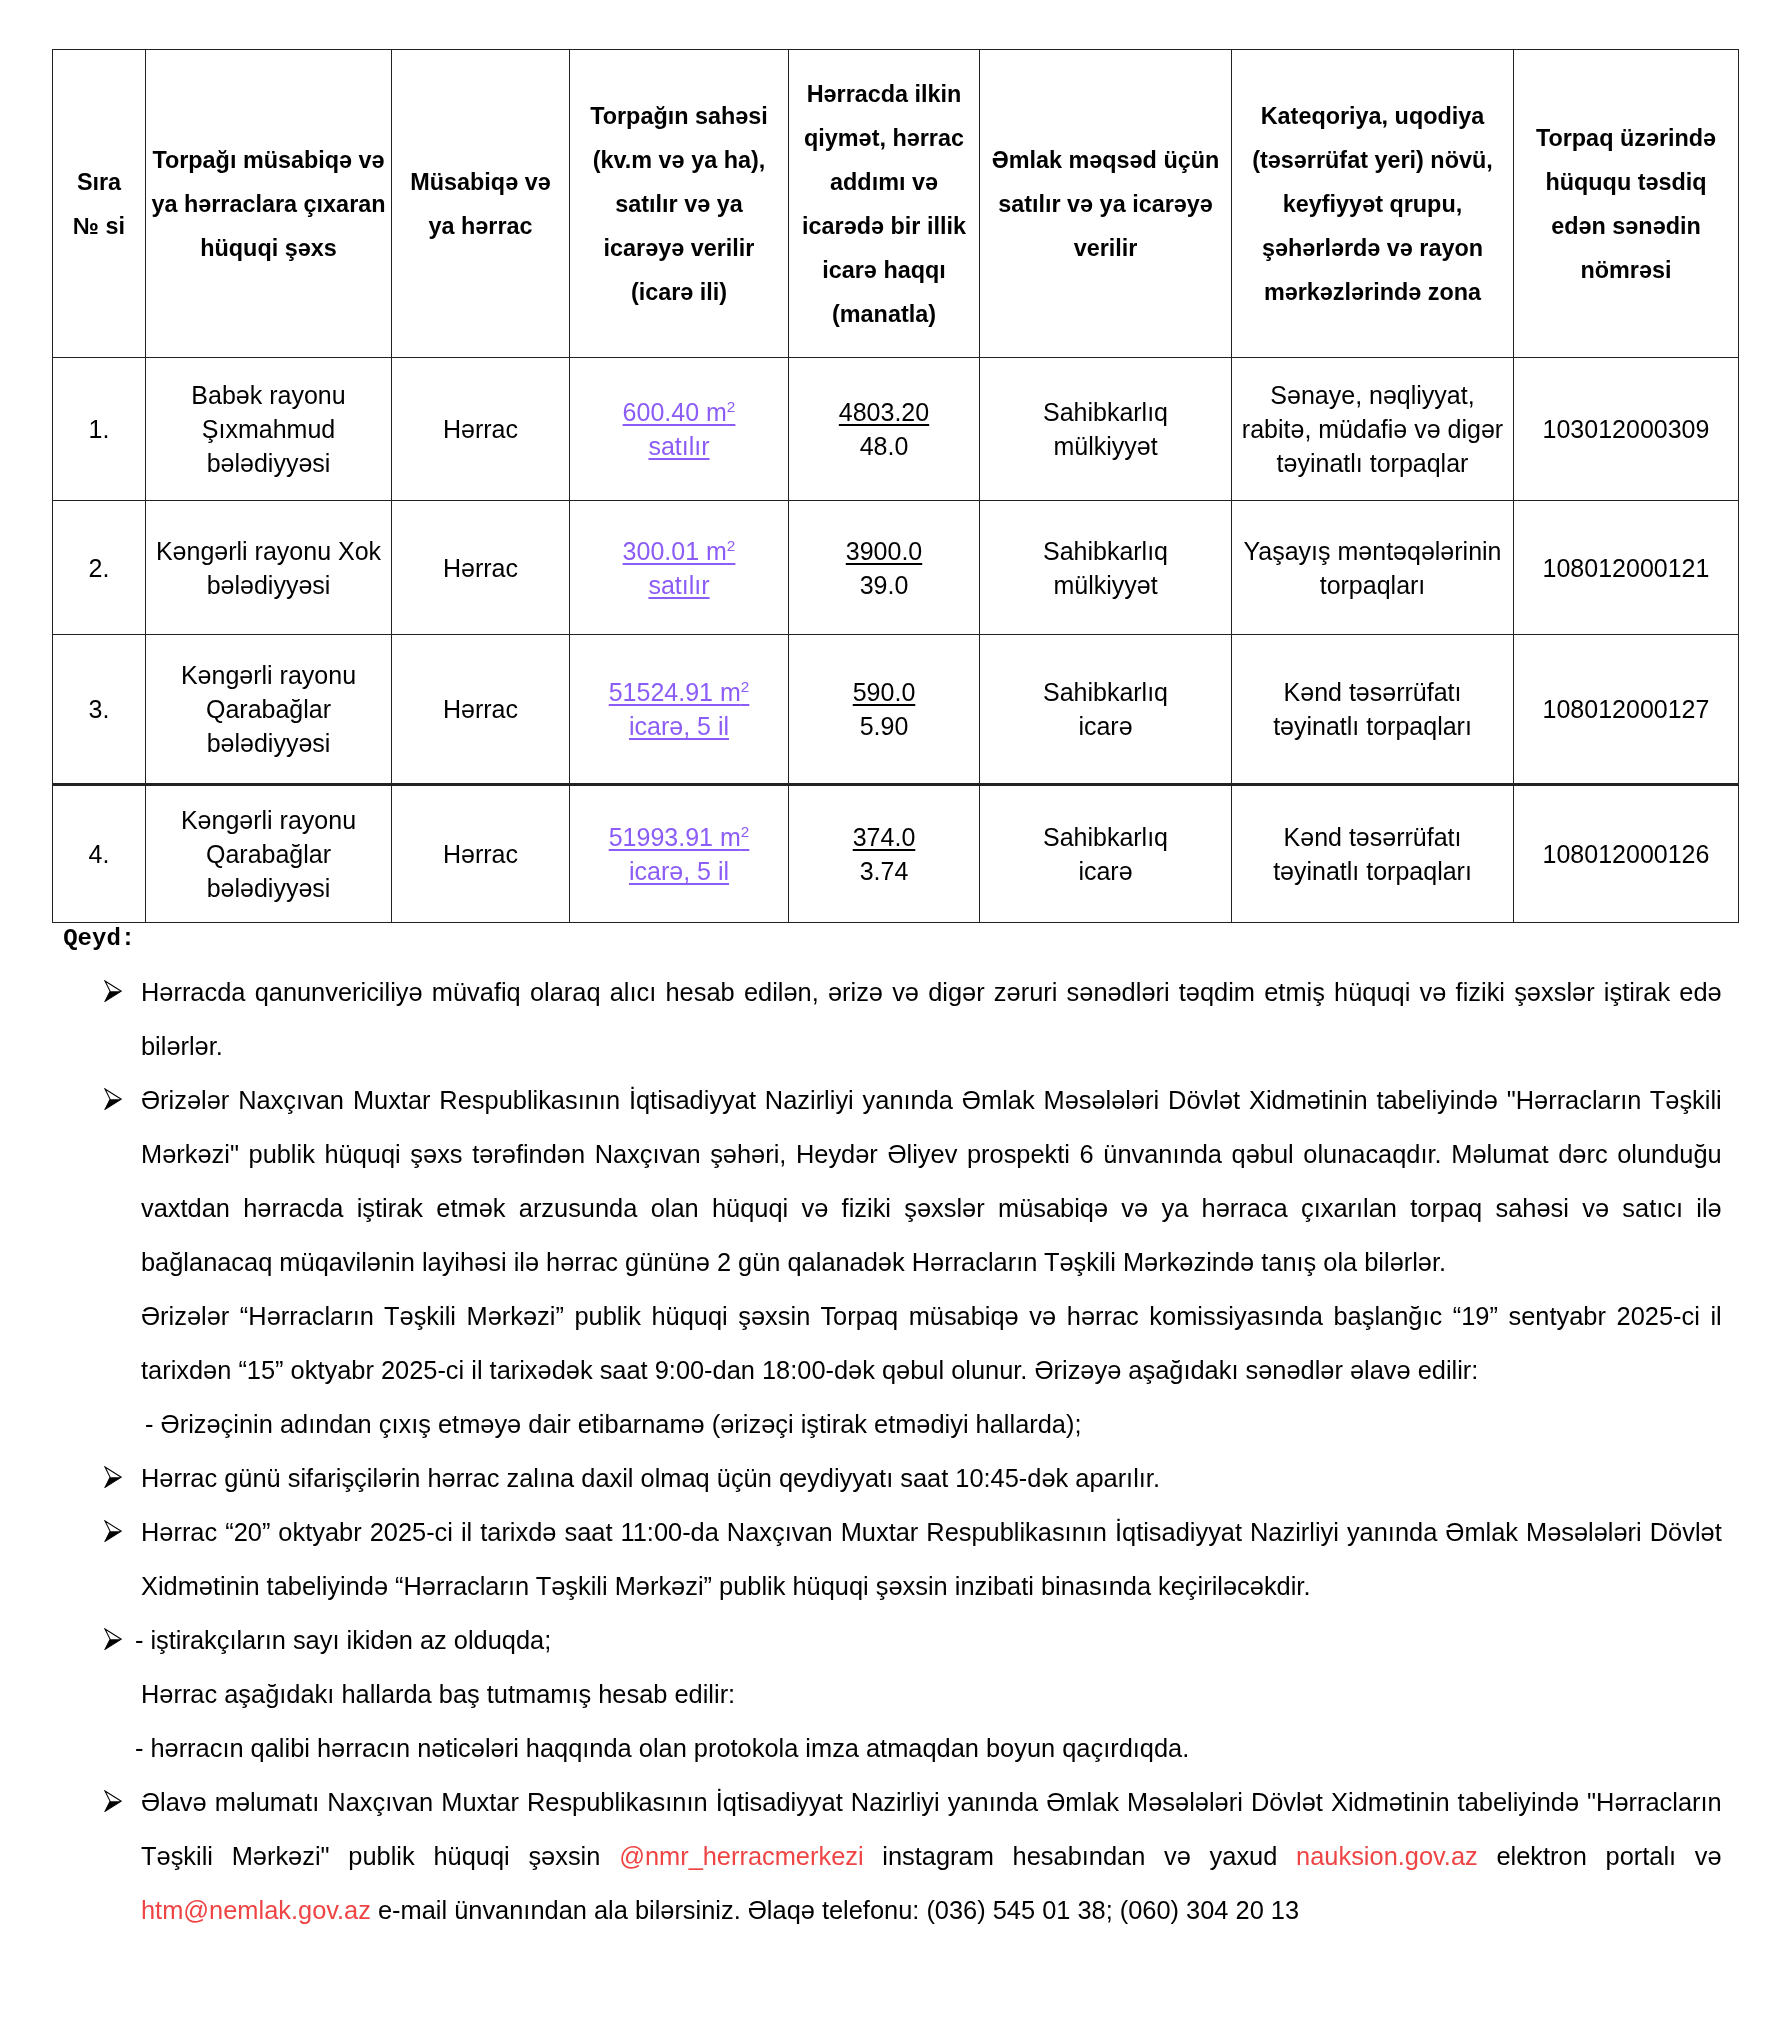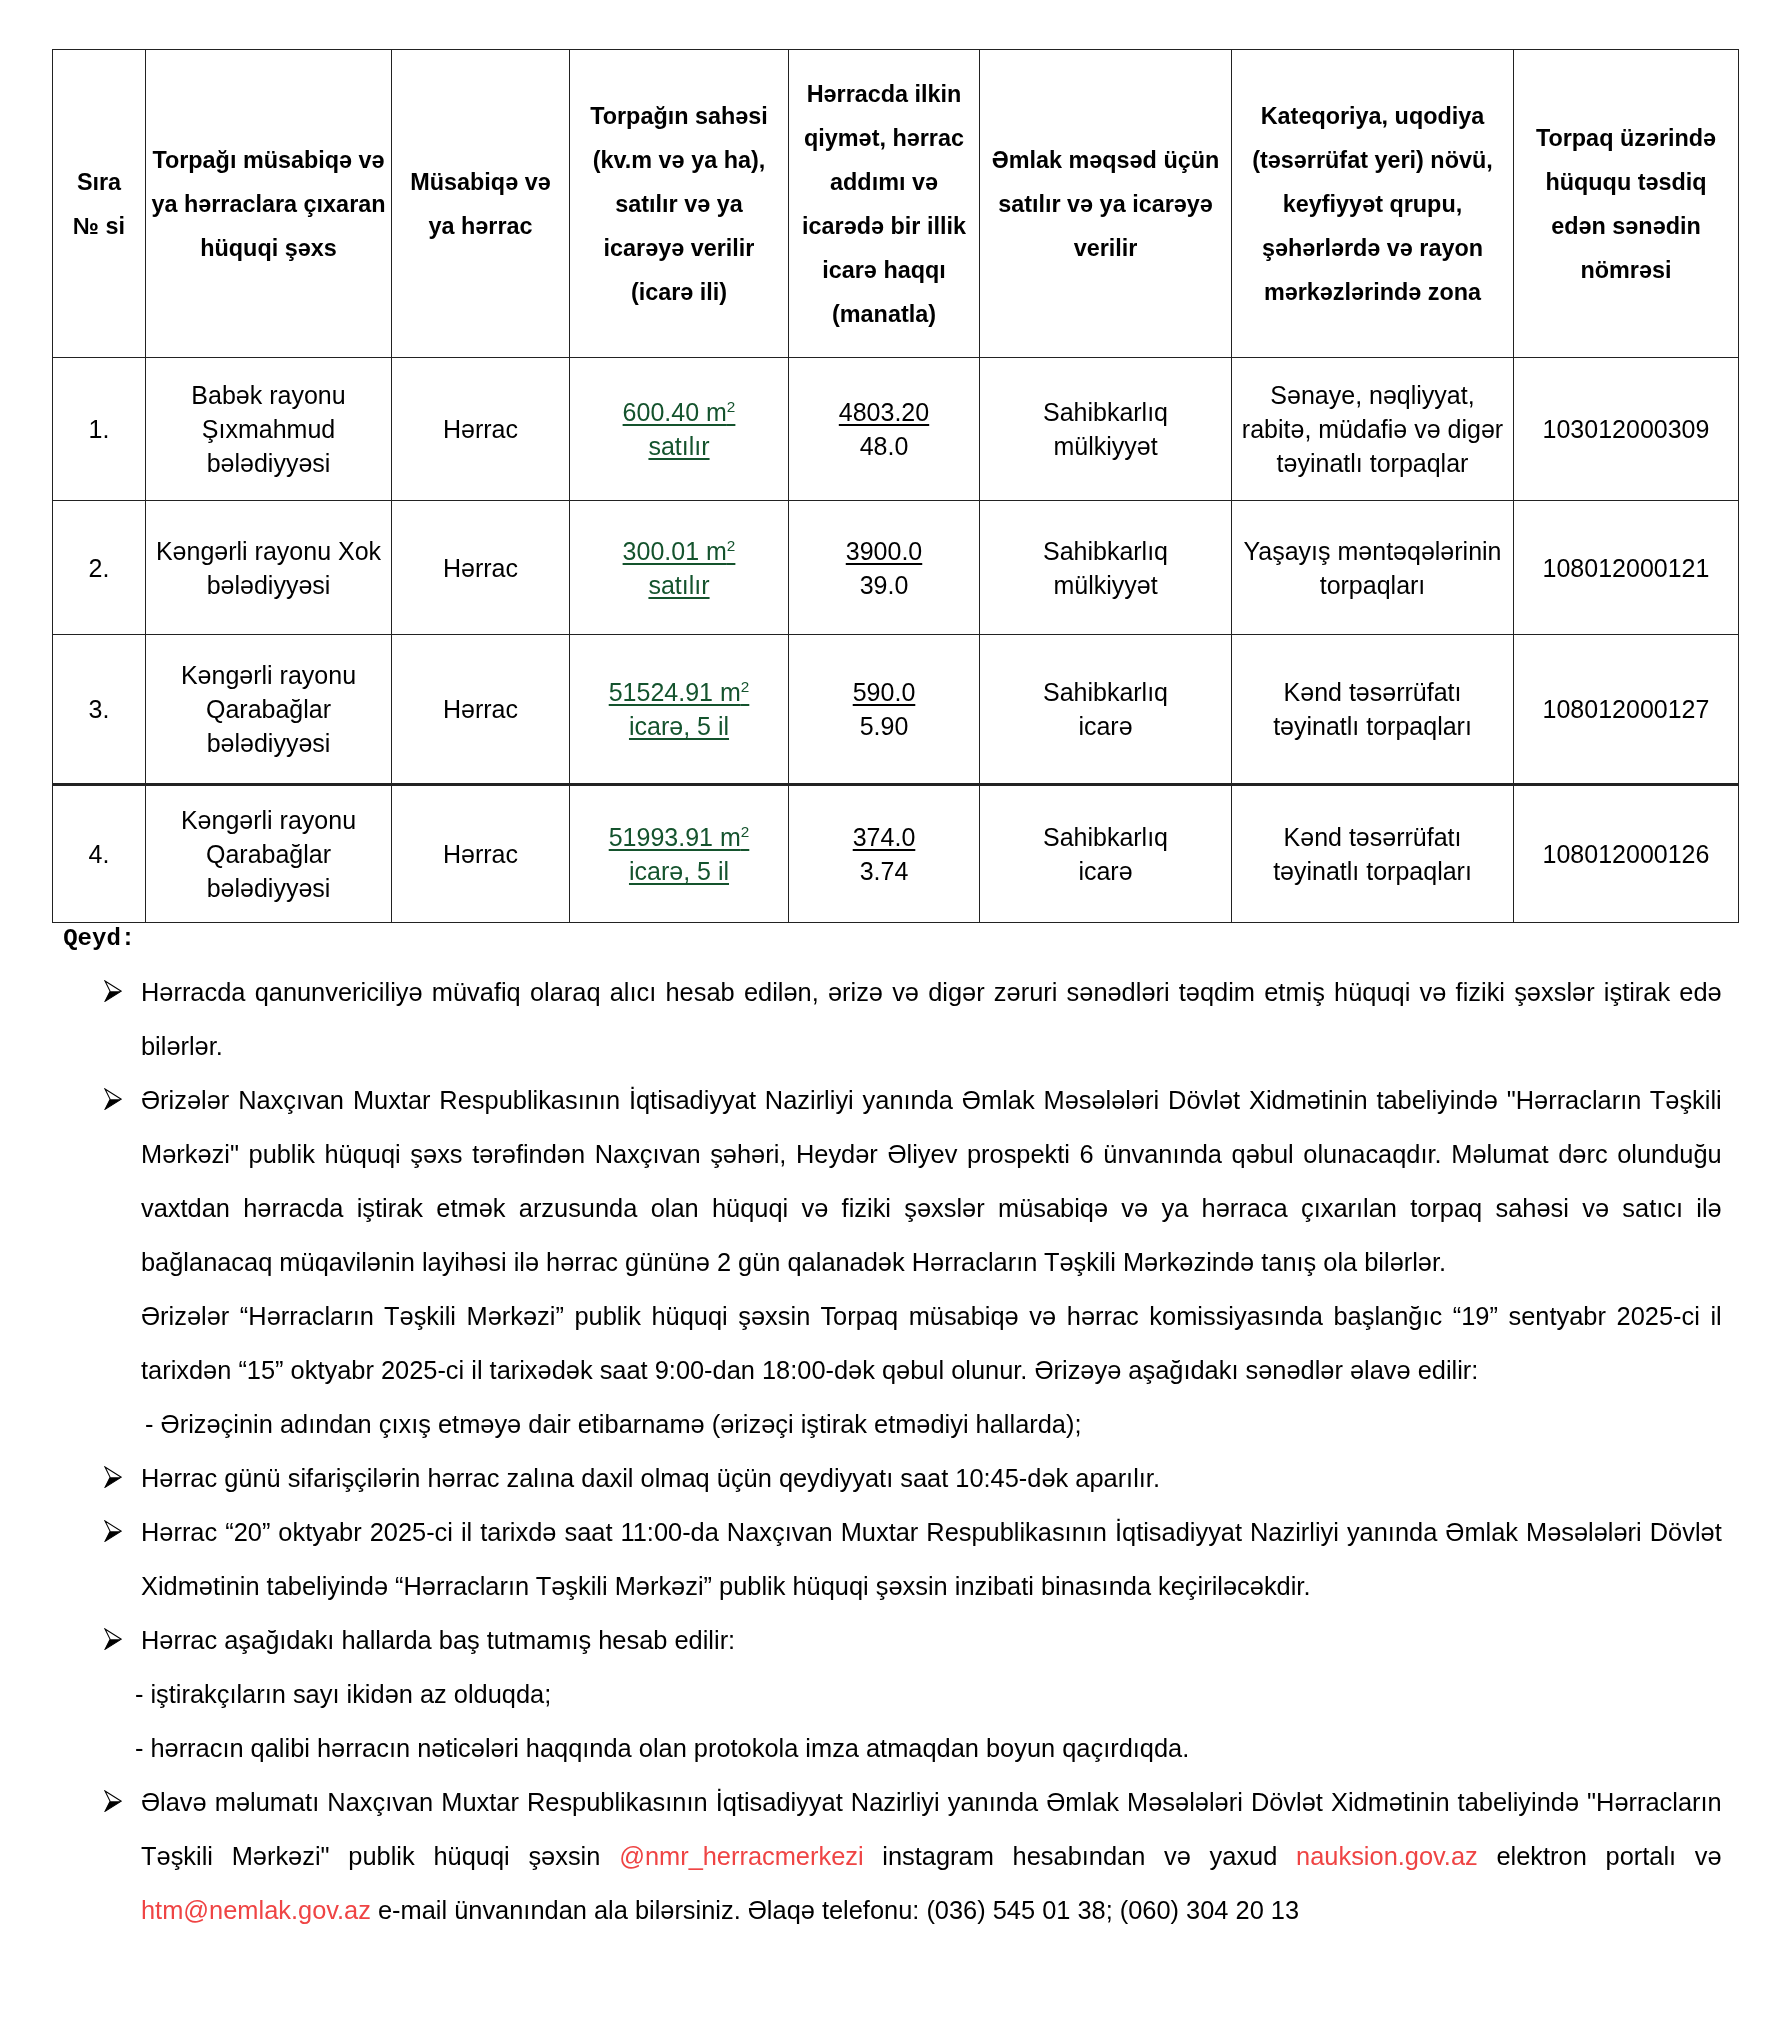--- a/index.html
+++ b/index.html
@@ -31,21 +31,21 @@
   table.grid td {
     font-size: 25px;
     line-height: 34px;
   }
   tr.r1 td { height: 142px; }
   tr.r2 td { height: 133px; }
   tr.r3 td { height: 148px; }
   tr.r4 td { height: 136px; }
   tr.r3 td { border-bottom-width: 3.1px; }
 
-  .link { color: #14532d; text-decoration: underline; text-decoration-thickness: 2px; text-underline-offset: 3.1px; }
+  .link { color: #8b5cf6; text-decoration: underline; text-decoration-thickness: 2px; text-underline-offset: 3.1px; }
   .link sup { font-size: 15.3px; line-height: 0; }
   .price { text-decoration: underline; text-decoration-thickness: 2px; text-underline-offset: 3.1px; }
   .docno { font-size: 25px; }
 
   .notes { margin-top: 2px; }
   .qeyd { font-weight: bold; font-size: 24px; line-height: 28.5px; margin: 0 0 0 11.2px; font-family: Liberation Mono, monospace; }
   .note {
     position: relative;
     padding-left: 89px;
     font-size: 25.4px;
@@ -167,22 +167,22 @@
           <polygon points="12,22 34,22 2,42" fill="#000"></polygon>
         </svg>
       <p>Hərrac “20” oktyabr 2025-ci il tarixdə saat 11:00-da Naxçıvan Muxtar Respublikasının İqtisadiyyat Nazirliyi yanında Əmlak Məsələləri Dövlət Xidmətinin tabeliyində “Hərracların Təşkili Mərkəzi” publik hüquqi şəxsin inzibati binasında keçiriləcəkdir.</p>
     </div>
 
     <div class="note">
       <svg class="arrow" viewBox="0 0 36 44">
           <polygon points="2,2 34,22 2,42 12,22" fill="#fff" stroke="#000" stroke-width="2"></polygon>
           <polygon points="12,22 34,22 2,42" fill="#000"></polygon>
         </svg>
+      <p style="margin-left:-6.1px">- iştirakçıların sayı ikidən az olduqda;</p>
       <p>Hərrac aşağıdakı hallarda baş tutmamış hesab edilir:</p>
-      <p style="margin-left:-6.1px">- iştirakçıların sayı ikidən az olduqda;</p>
       <p style="margin-left:-6.1px">- hərracın qalibi hərracın nəticələri haqqında olan protokola imza atmaqdan boyun qaçırdıqda.</p>
     </div>
 
     <div class="note">
       <svg class="arrow" viewBox="0 0 36 44">
           <polygon points="2,2 34,22 2,42 12,22" fill="#fff" stroke="#000" stroke-width="2"></polygon>
           <polygon points="12,22 34,22 2,42" fill="#000"></polygon>
         </svg>
       <p><span>Əlavə məlumatı Naxçıvan Muxtar Respublikasının İqtisadiyyat Nazirliyi yanında Əmlak Məsələləri Dövlət Xidmətinin tabeliyində "Hərracların Təşkili Mərkəzi" publik hüquqi şəxsin </span><span class="blue">@nmr_herracmerkezi</span><span> instagram hesabından və yaxud </span><span class="blue">nauksion.gov.az</span><span> elektron portalı və </span><span class="blue">htm@nemlak.gov.az</span><span> e-mail ünvanından ala bilərsiniz. Əlaqə telefonu: (036) 545 01 38; (060) 304 20 13</span></p>
     </div>

